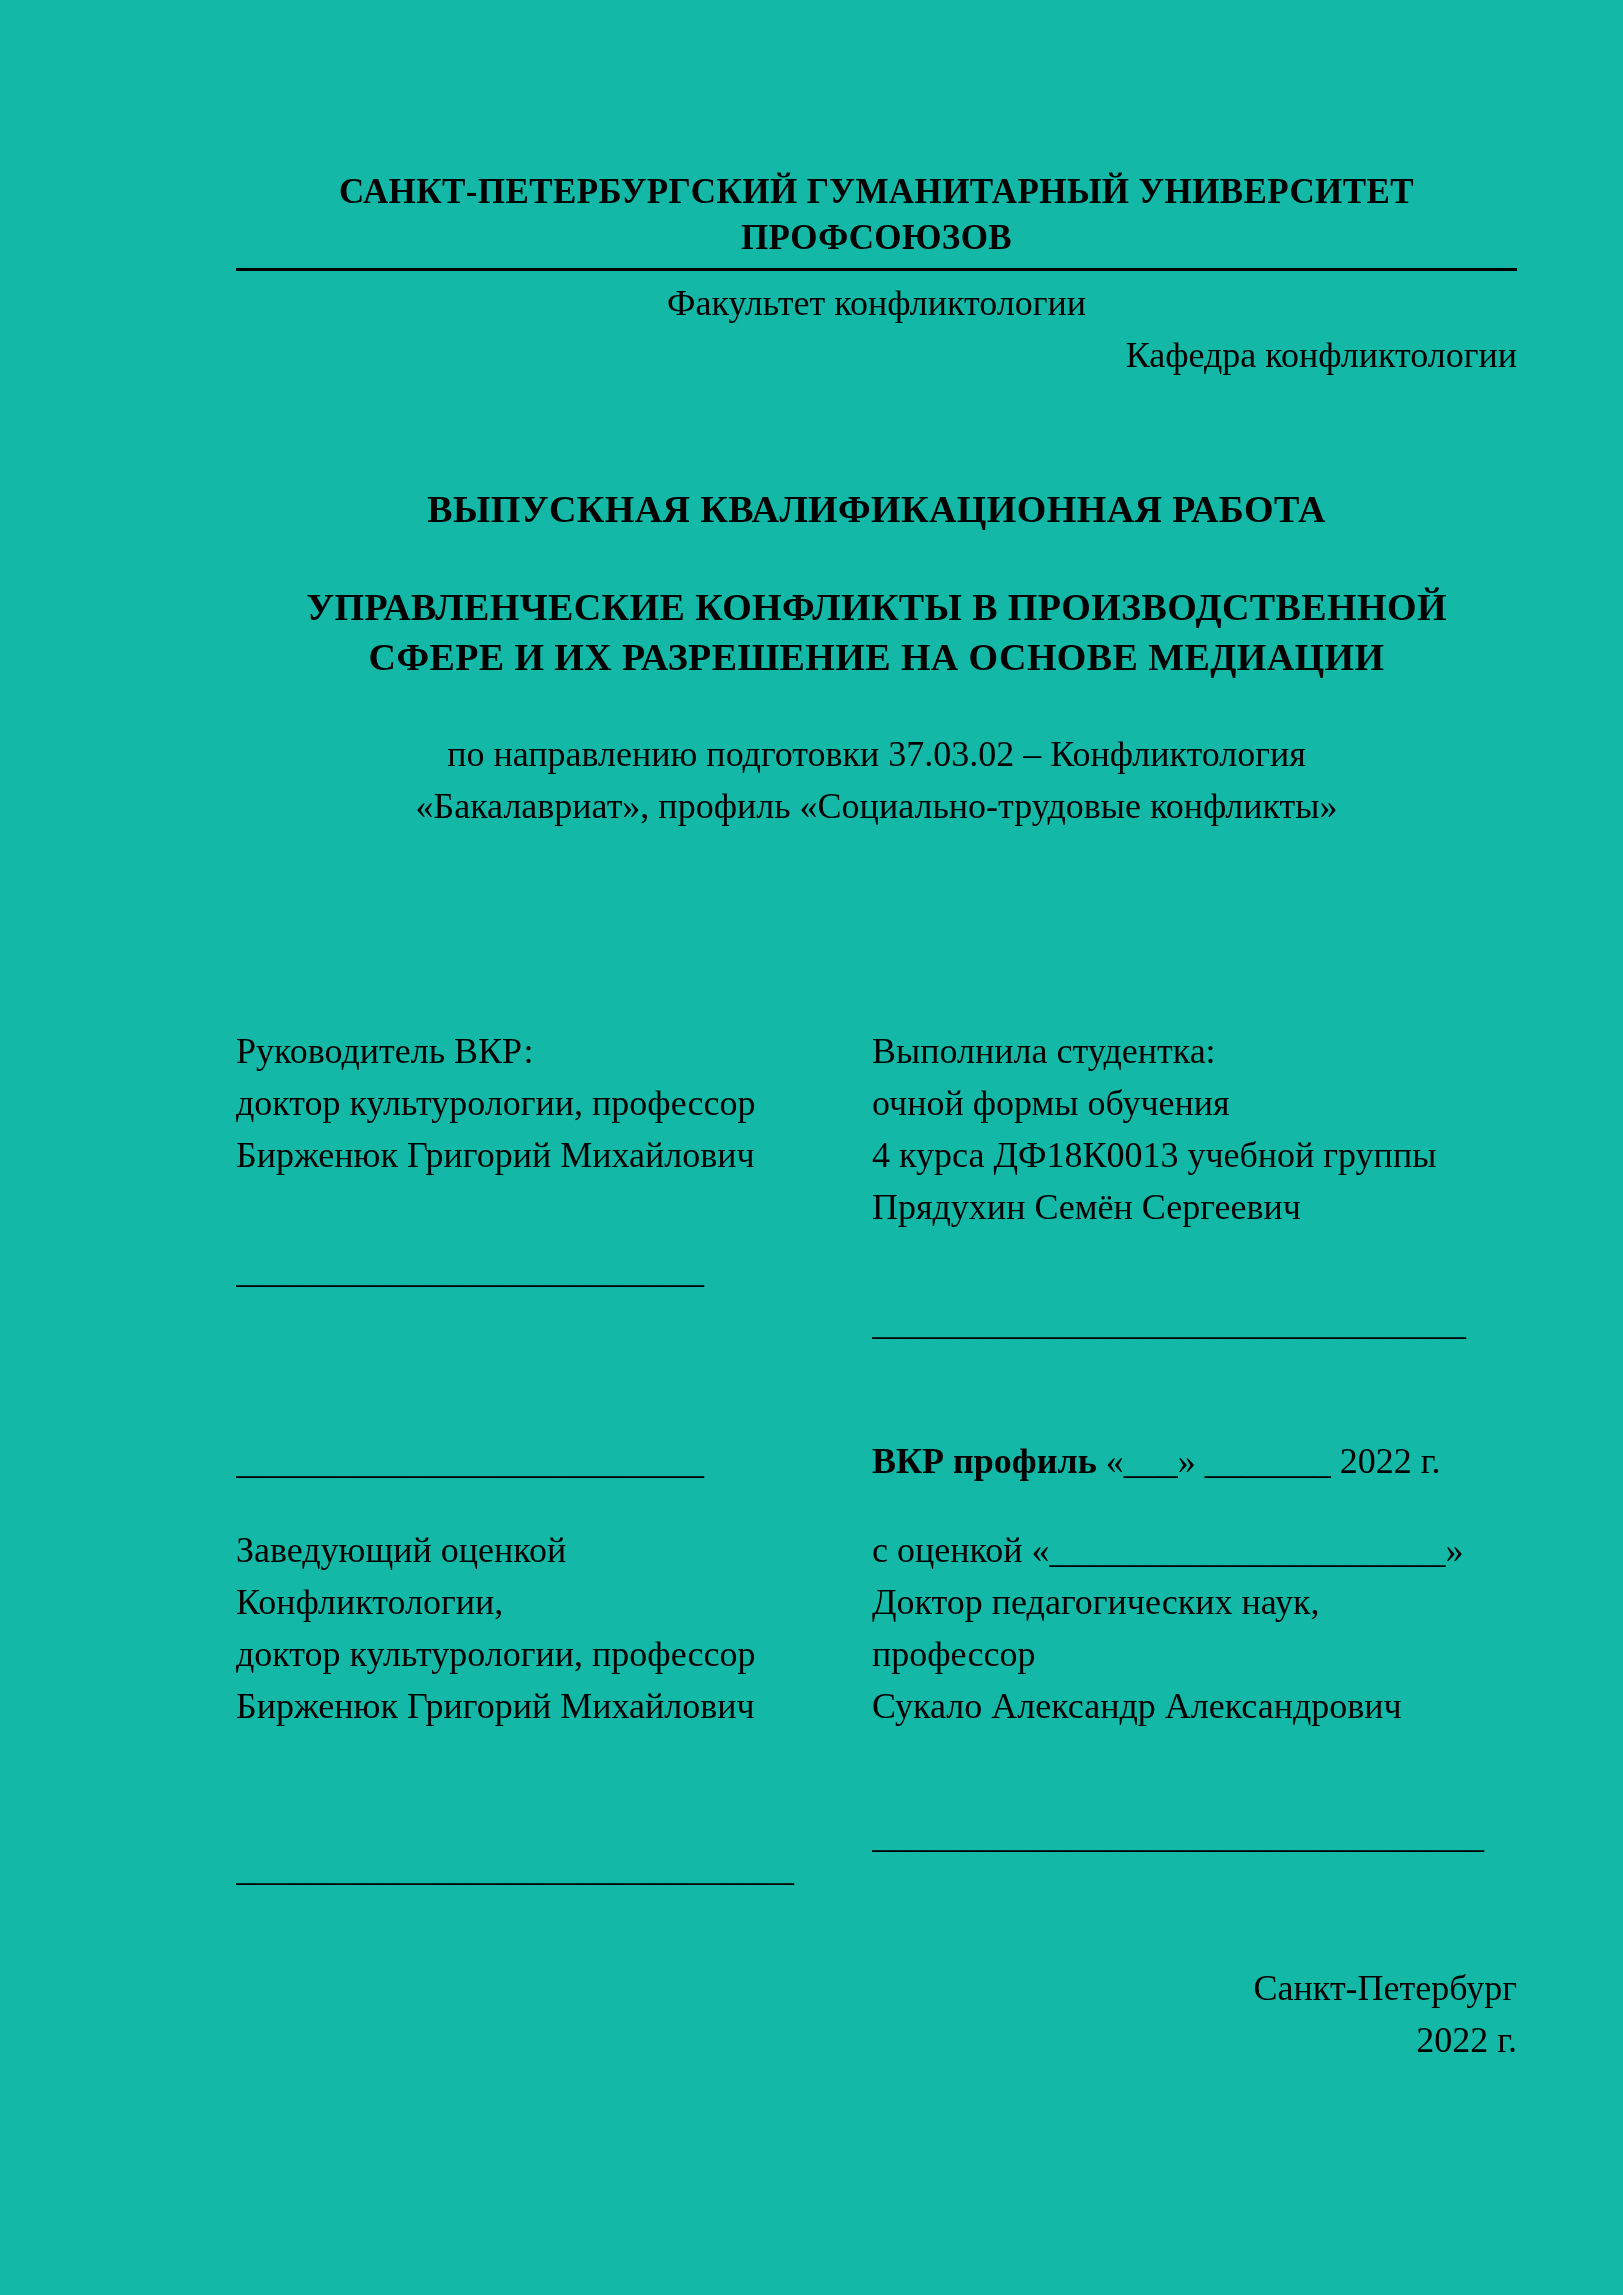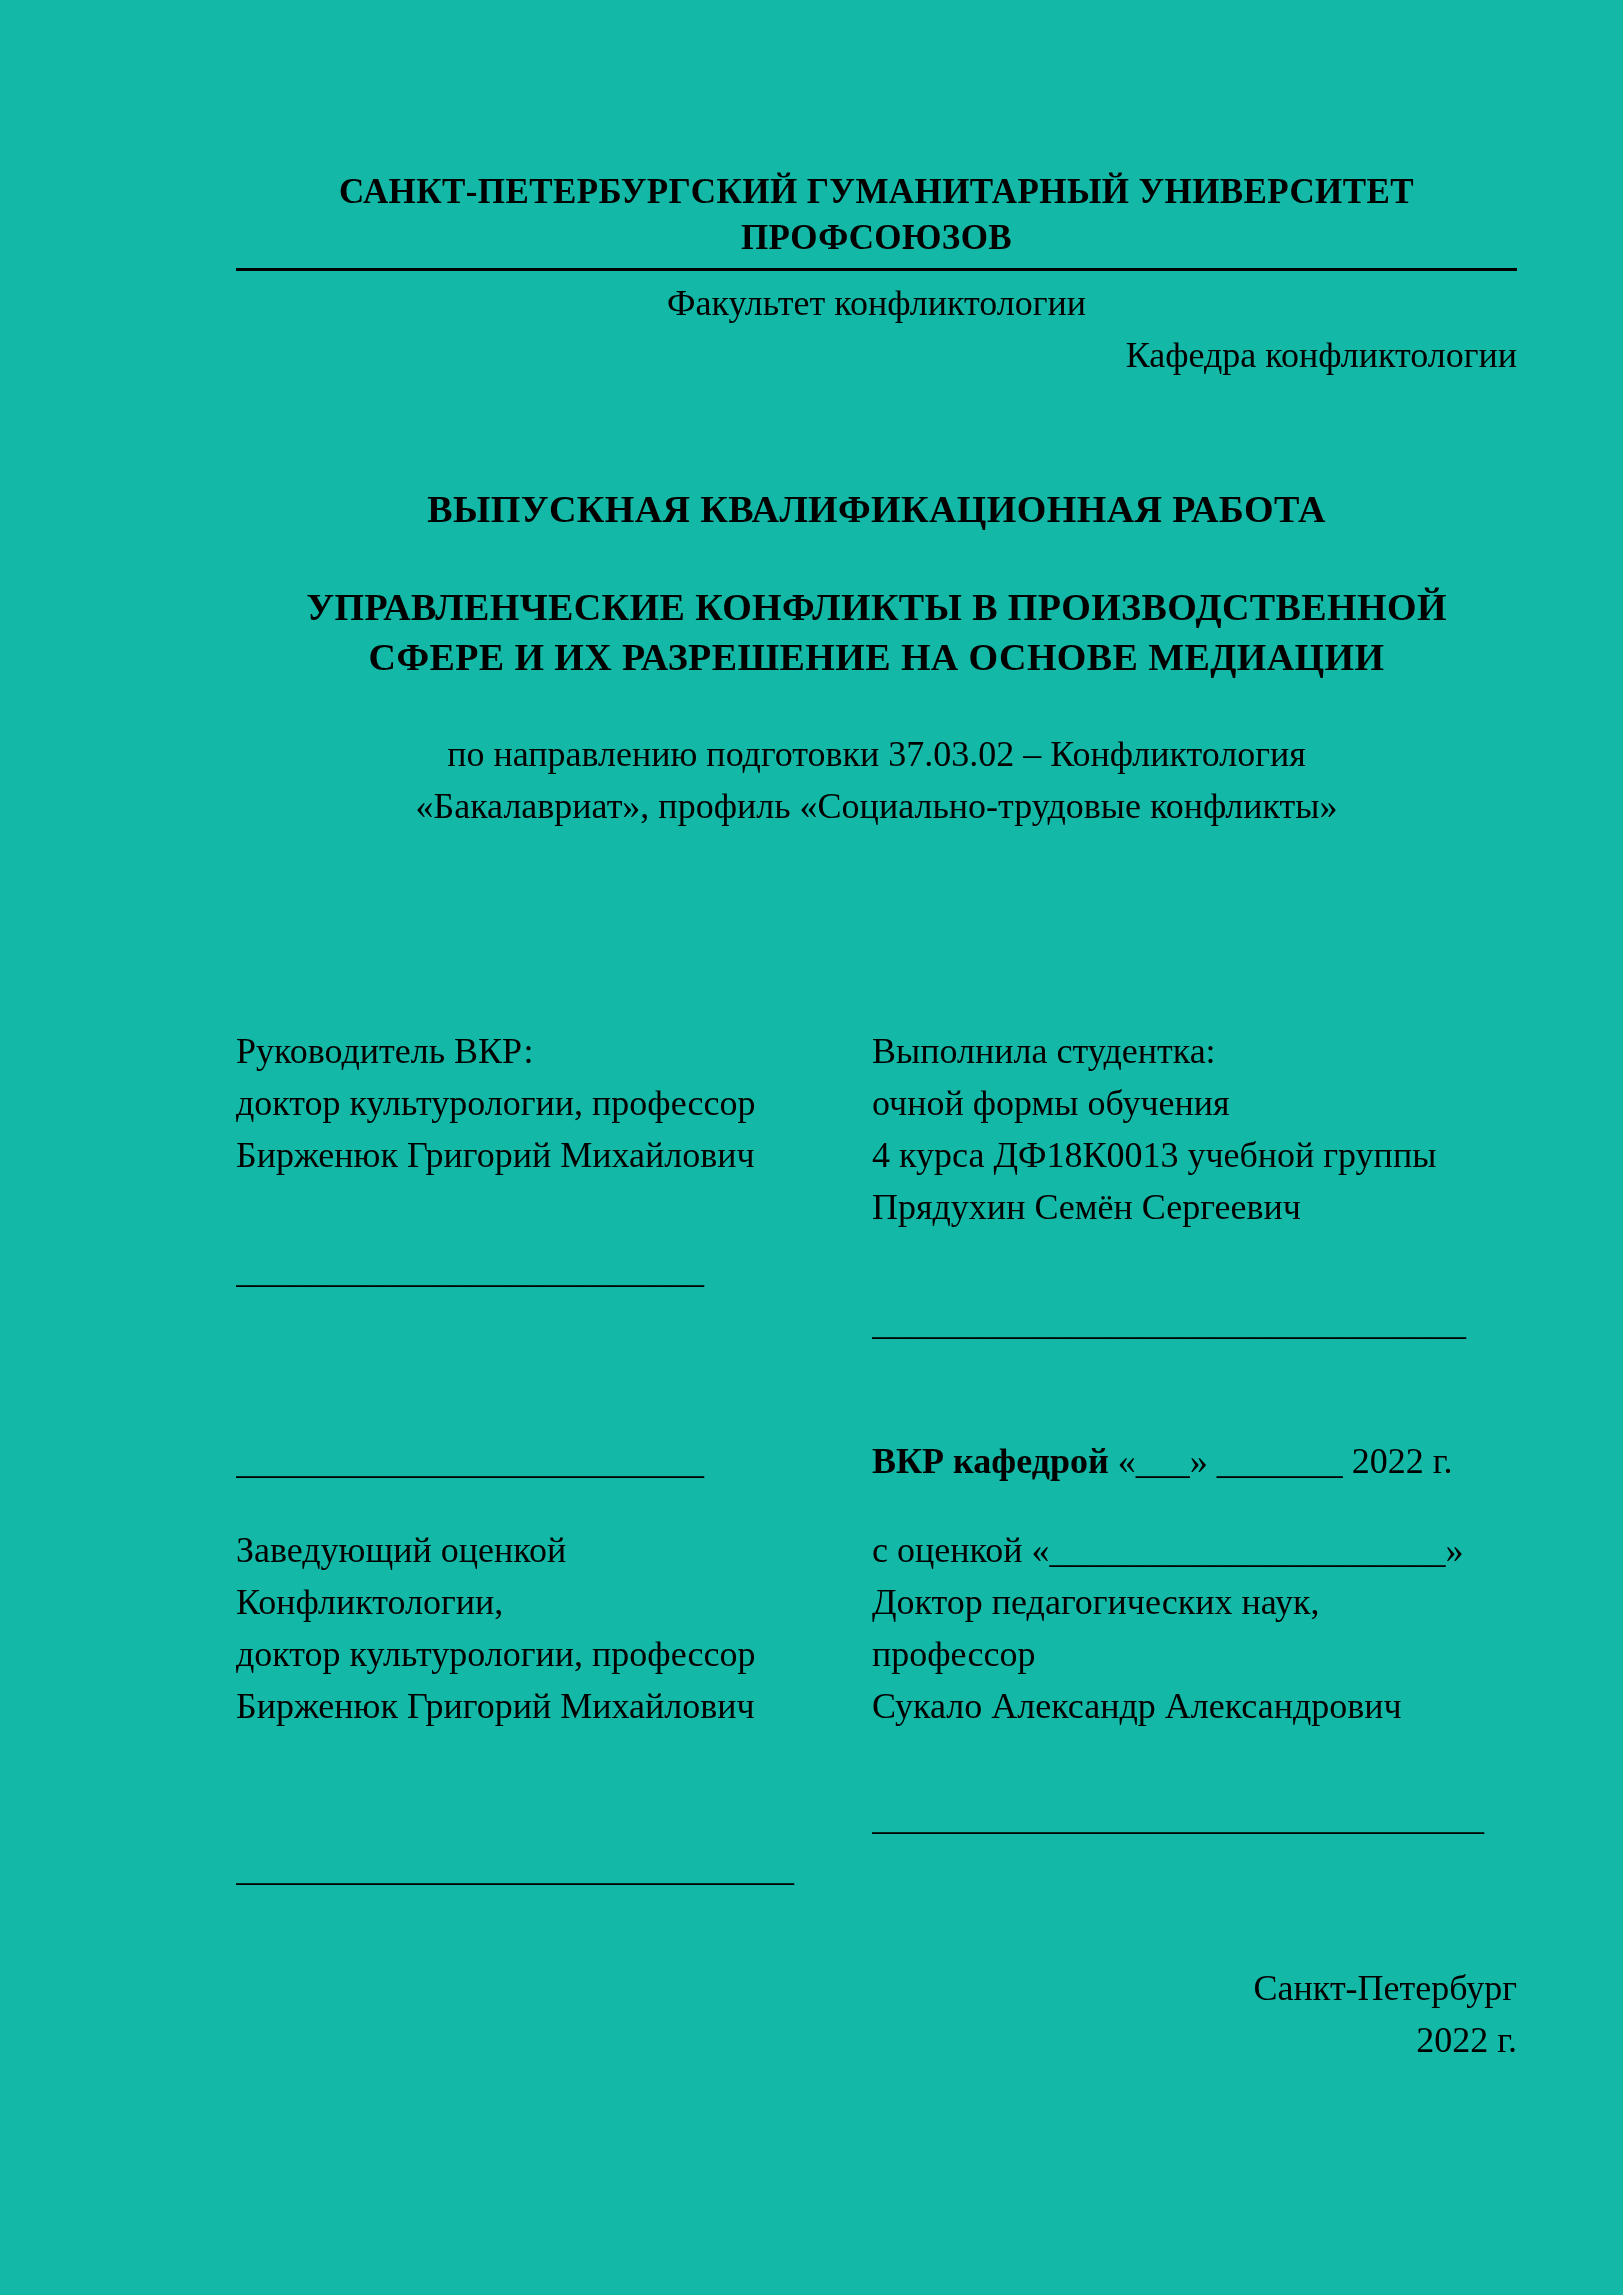--- a/index.html
+++ b/index.html
@@ -46,21 +46,21 @@
   }
   .row { display: flex; }
   .row-1 { margin-top: 193px; }
   .row-2 { margin-top: 87px; }
   .col-left { width: 636px; flex: 0 0 636px; }
   .col-right { flex: 1; }
   .sig-gap { margin-top: 63px; }
   .dept-block { margin-top: 37px; }
   .grade-block { margin-top: 37px; }
   .sig3 { margin-top: 110px; }
-  .sig4 { margin-top: 59px; }
+  .sig4 { margin-top: 77px; }
   .date-line { margin-top: 30px; }
   .defense b { font-weight: bold; }
   .footer { margin-top: 68px; text-align: right; font-family: Liberation Serif, serif; }
   .sig-line { white-space: nowrap; overflow: hidden; }
 </style>
 </head>
 <body>
 
 <div class="page">
   <div class="content">
@@ -103,21 +103,21 @@
         <div class="dept-block">
           <div class="line">Заведующий оценкой</div>
           <div class="line">Конфликтологии,</div>
           <div class="line">доктор культурологии, профессор</div>
           <div class="line">Бирженюк Григорий Михайлович</div>
         </div>
         <div class="line sig-line sig3">_______________________________</div>
       </div>
       <div class="col-right">
         <div class="line defense">
-          <b>ВКР кафедрой</b><span> «___» _______ 2022 г.</span>
+          <b>ВКР профиль</b><span> «___» _______ 2022 г.</span>
         </div>
         <div class="grade-block">
           <div class="line">с оценкой «______________________»</div>
           <div class="line">Доктор педагогических наук,</div>
           <div class="line">профессор</div>
           <div class="line">Сукало Александр Александрович</div>
         </div>
         <div class="line sig-line sig4">__________________________________</div>
       </div>
     </div>

